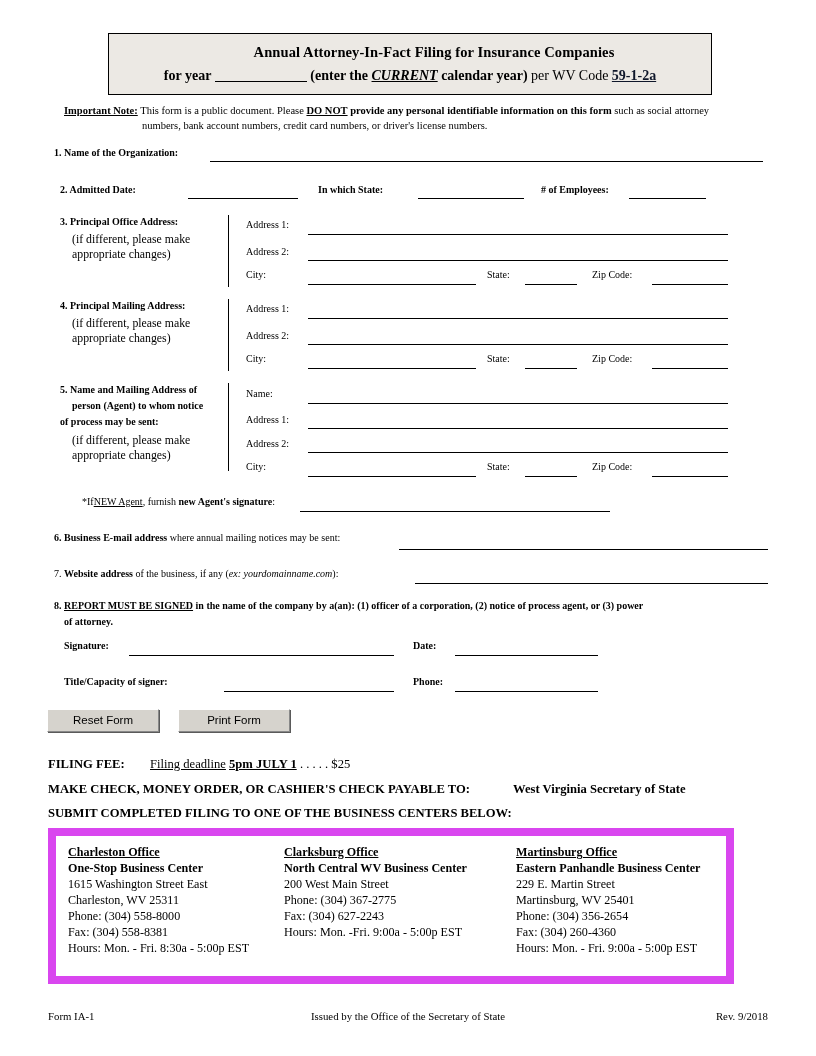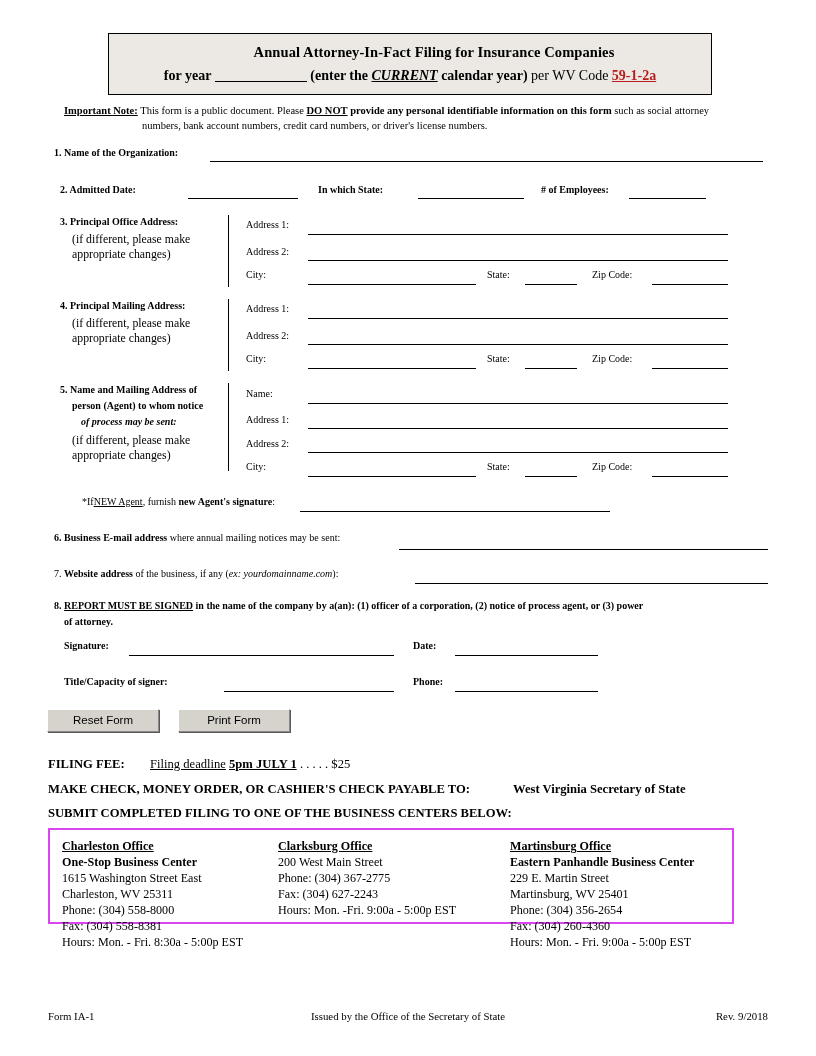--- a/index.html
+++ b/index.html
@@ -48,21 +48,21 @@
   .title-line2 .b { font-weight: bold; }
   .title-line2 .cur { font-weight: bold; font-style: italic; text-decoration: underline; }
   .blank-ul {
     display: inline-block;
     border-bottom: 1px solid #000;
     width: 92px;
     height: 13px;
     vertical-align: -2px;
   }
   .codelink {
-    color: #b91c1c;
+    color: #0f172a;
     text-decoration: underline;
     font-weight: bold;
   }
   
   .note {
     position: absolute;
     left: 64px;
     top: 103px;
     width: 660px;
     font-size: 10.5px;
@@ -111,22 +111,22 @@
   .fee {
     position: absolute;
     font-size: 12.6px;
   }
   
   .offices {
     position: absolute;
     left: 48px;
     top: 828px;
     width: 686px;
-    height: 96px;
-    border: 2px solid #d946ef;
+    height: 156px;
+    border: 8px solid #d946ef;
     box-sizing: border-box;
   }
   .office-col {
     position: absolute;
     top: 8px;
     font-size: 12.1px;
     line-height: 1.33;
   }
   .office-col .oname {
     font-weight: bold;
@@ -207,21 +207,21 @@
   <div class="line" style="left:308px; top:344px; width:420px;"></div>
   <div class="lbl" style="left:246px; top:353px;">City:</div>
   <div class="line" style="left:308px; top:368px; width:168px;"></div>
   <div class="lbl" style="left:487px; top:353px;">State:</div>
   <div class="line" style="left:525px; top:368px; width:52px;"></div>
   <div class="lbl" style="left:592px; top:353px;">Zip Code:</div>
   <div class="line" style="left:652px; top:368px; width:76px;"></div>
 
   <div class="lbl bold" style="left:60px; top:384px;">5.  Name and Mailing Address of</div>
   <div class="lbl bold" style="left:72px; top:400px;">person (Agent) to whom notice</div>
-  <div class="lbl bold" style="left:81px; top:416px;font-style:italic;">of process may be sent:</div>
+  <div class="lbl bold" style="left:60px; top:416px;">of process may be sent:</div>
   <div class="sub" style="left:72px; top:433px;">(if different, please make</div>
   <div class="sub" style="left:72px; top:448px;">appropriate changes)</div>
   <div class="vline" style="left:228px; top:383px; height:88px;"></div>
 
   <div class="lbl" style="left:246px; top:388px;">Name:</div>
   <div class="line" style="left:308px; top:403px; width:420px;"></div>
   <div class="lbl" style="left:246px; top:414px;">Address 1:</div>
   <div class="line" style="left:308px; top:428px; width:420px;"></div>
   <div class="lbl" style="left:246px; top:438px;">Address 2:</div>
   <div class="line" style="left:308px; top:452px; width:420px;"></div>
@@ -284,20 +284,21 @@
       <div class="oname">Charleston Office</div>
       <div class="ocenter">One-Stop Business Center</div>
       <div>1615 Washington Street East</div>
       <div>Charleston, WV 25311</div>
       <div>Phone: (304) 558-8000</div>
       <div>Fax: (304) 558-8381</div>
       <div>Hours: Mon. - Fri. 8:30a - 5:00p EST</div>
     </div>
     <div class="office-col" style="left:228px; width:232px;">
       <div class="oname">Clarksburg Office</div>
+      <div class="ocenter">North Central WV Business Center</div>
       <div>200 West Main Street</div>
       <div>Phone: (304) 367-2775</div>
       <div>Fax: (304) 627-2243</div>
       <div>Hours: Mon. -Fri. 9:00a - 5:00p EST</div>
     </div>
     <div class="office-col" style="left:460px; width:224px;">
       <div class="oname">Martinsburg Office</div>
       <div class="ocenter">Eastern Panhandle Business Center</div>
       <div>229 E. Martin Street</div>
       <div>Martinsburg, WV 25401</div>

